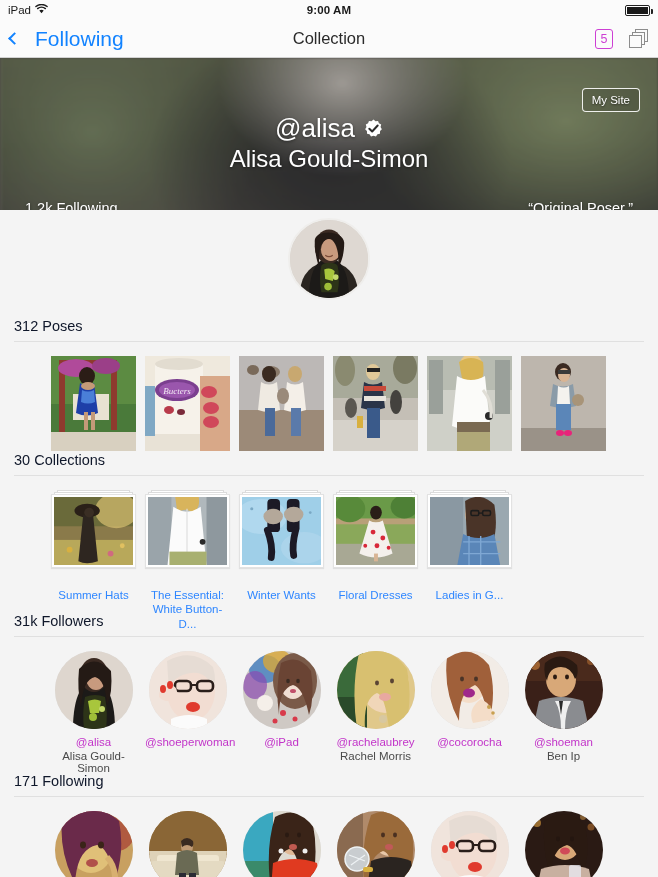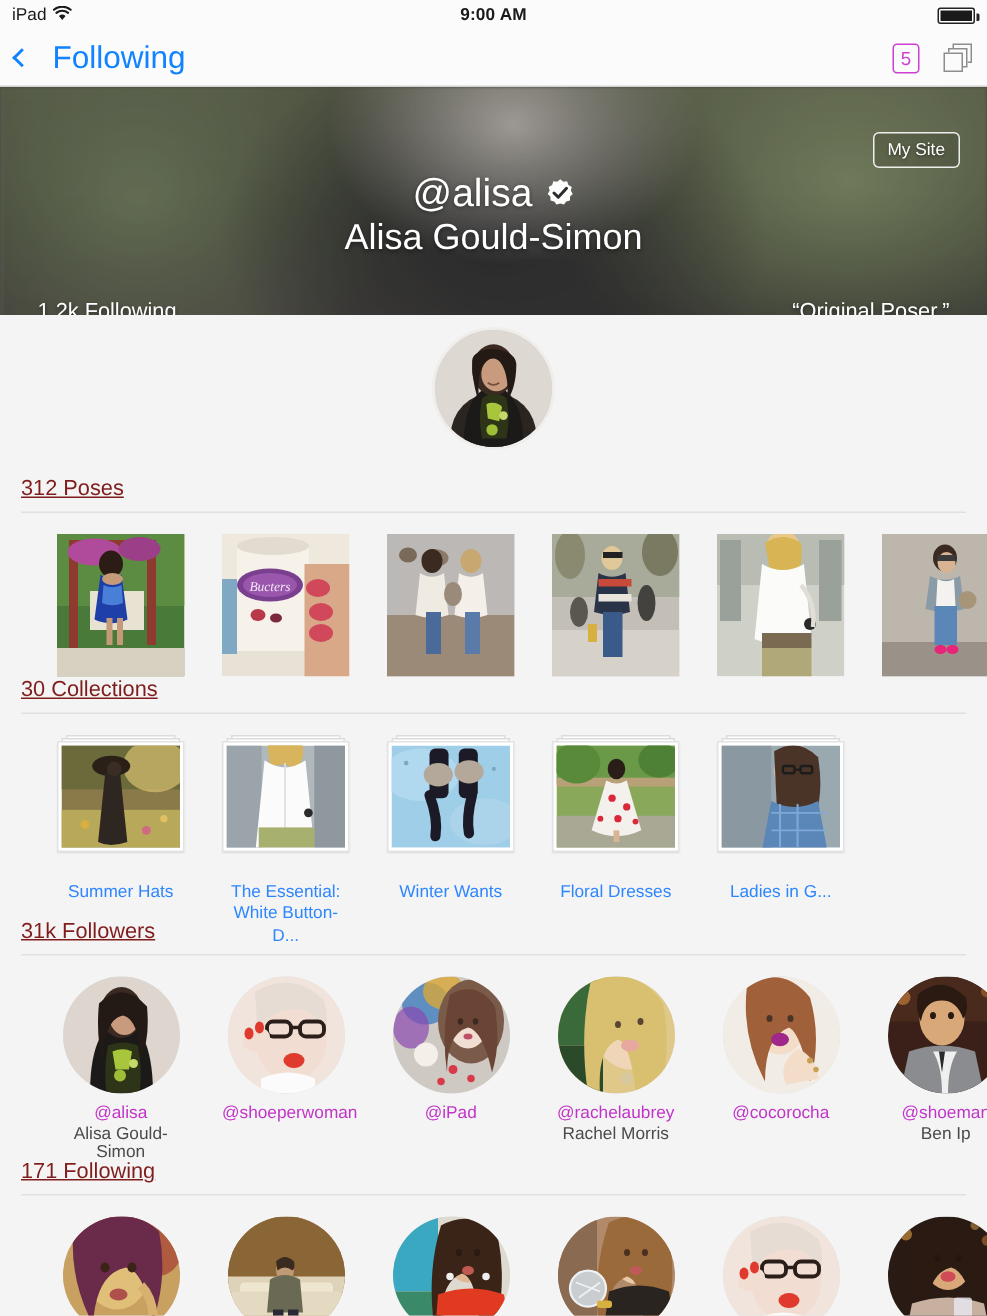--- a/index.html
+++ b/index.html
@@ -138,25 +138,25 @@
     position:absolute; left:194px; top:0;
     border:1.6px solid #cd3fd4; border-radius:4px; color:#cd3fd4;
     background:transparent; font-size:13px; padding:5px 13px; cursor:pointer;
     font-family:inherit;
   }
 
   
   .content{ position:absolute; top:210px; left:0; right:0; bottom:0; background:#f4f4f4; }
   .section { padding:0 0 0 0; }
   .sec-head {
-    font-size:14.5px; color:#7f1d1d; padding:0 0 7px 14px;text-decoration:underline;
+    font-size:14.5px; color:#0f172a; padding:0 0 7px 14px;
   }
   .sec-rule { height:1px; background:#e0e0e0; margin:0 14px 0 14px; }
 
-  .row { display:flex; gap:25px; padding:14px 0 0 38px; }
+  .row { display:flex; gap:9px; padding:14px 0 0 51px; }
 
   
   .pose { width:85px; height:95px; background:#fff; flex:0 0 auto; }
 
   
   .coll { width:85px; flex:0 0 auto; }
   .coll-stack { position:relative; width:85px; height:78px; }
   .coll-stack .lay {
     position:absolute; background:#fff; border:1px solid #dcdcdc;
   }
@@ -206,20 +206,21 @@
           <i></i>
         </span>
     </div>
   </div>
 
   <div class="navbar">
     <div class="nav-back">
       <span class="chev"></span>
       <span>Following</span>
     </div>
+    <div class="nav-title">Collection</div>
     <div class="nav-right">
       <div class="badge-count">
         <span>5</span>
       </div>
       <div class="stack-icon">
         <span></span>
           <span></span>
           <span></span>
       </div>
     </div>

